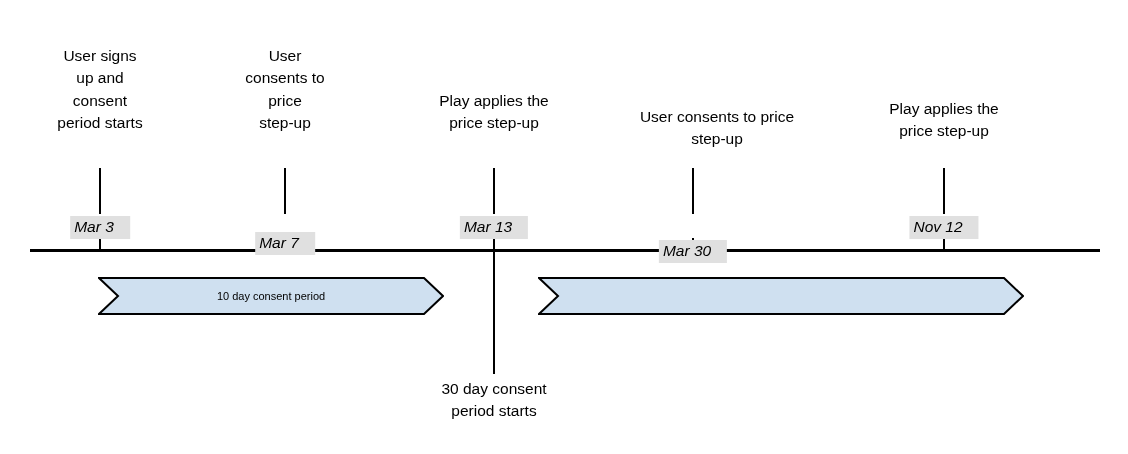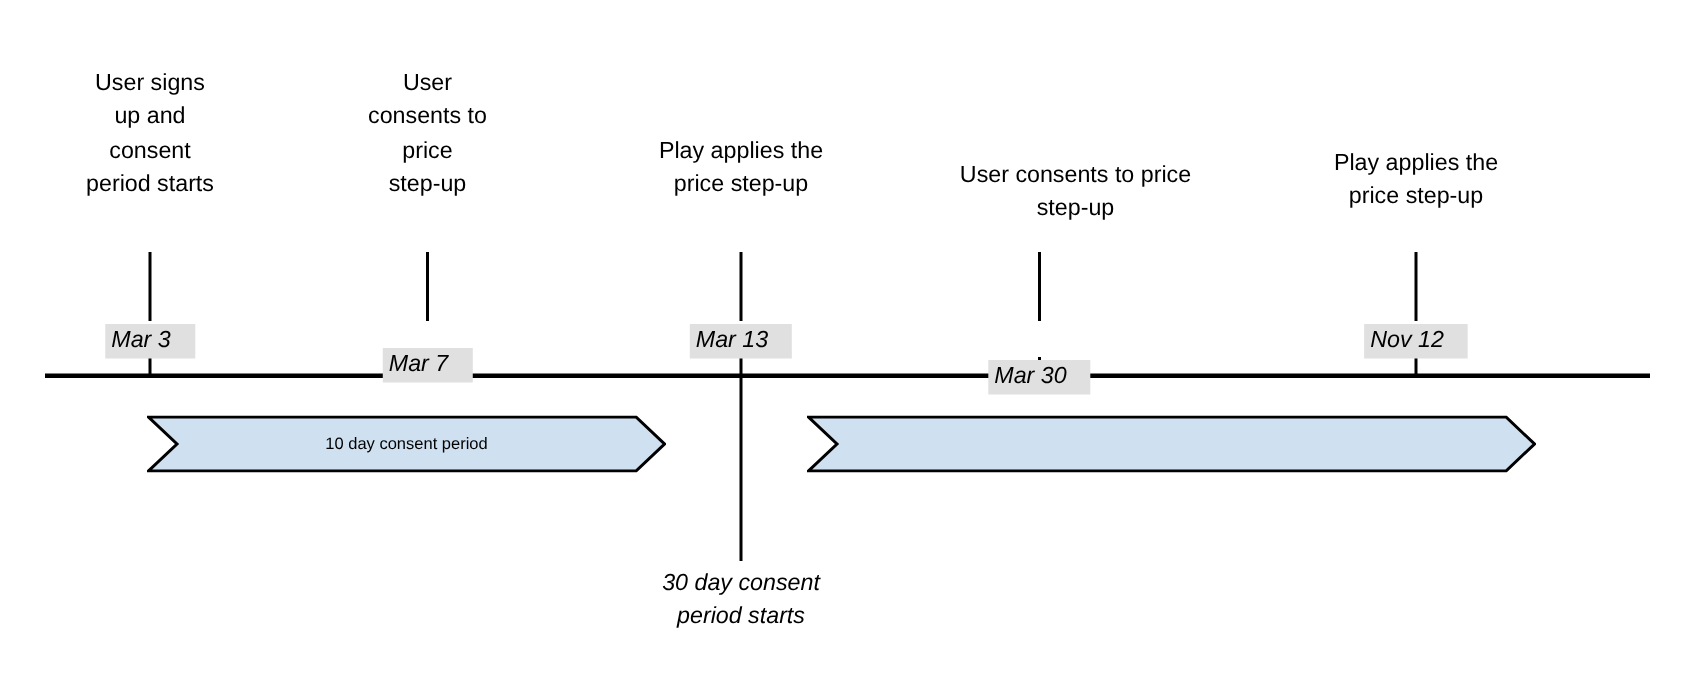--- a/index.html
+++ b/index.html
@@ -63,21 +63,20 @@
     transform: translateX(-50%);
   }
   .drop-caption {
     position: absolute;
     transform: translateX(-50%);
     text-align: center;
     font-size: 15.5px;
     line-height: 1.45;
     white-space: pre-line;
     color: #000000;
-    font-style: italic;
   }
   
   .chevron {
     position: absolute;
     height: 38px;
     background: #cfe0f0;
     border: 0;
     display: flex;
     align-items: center;
     justify-content: center;

